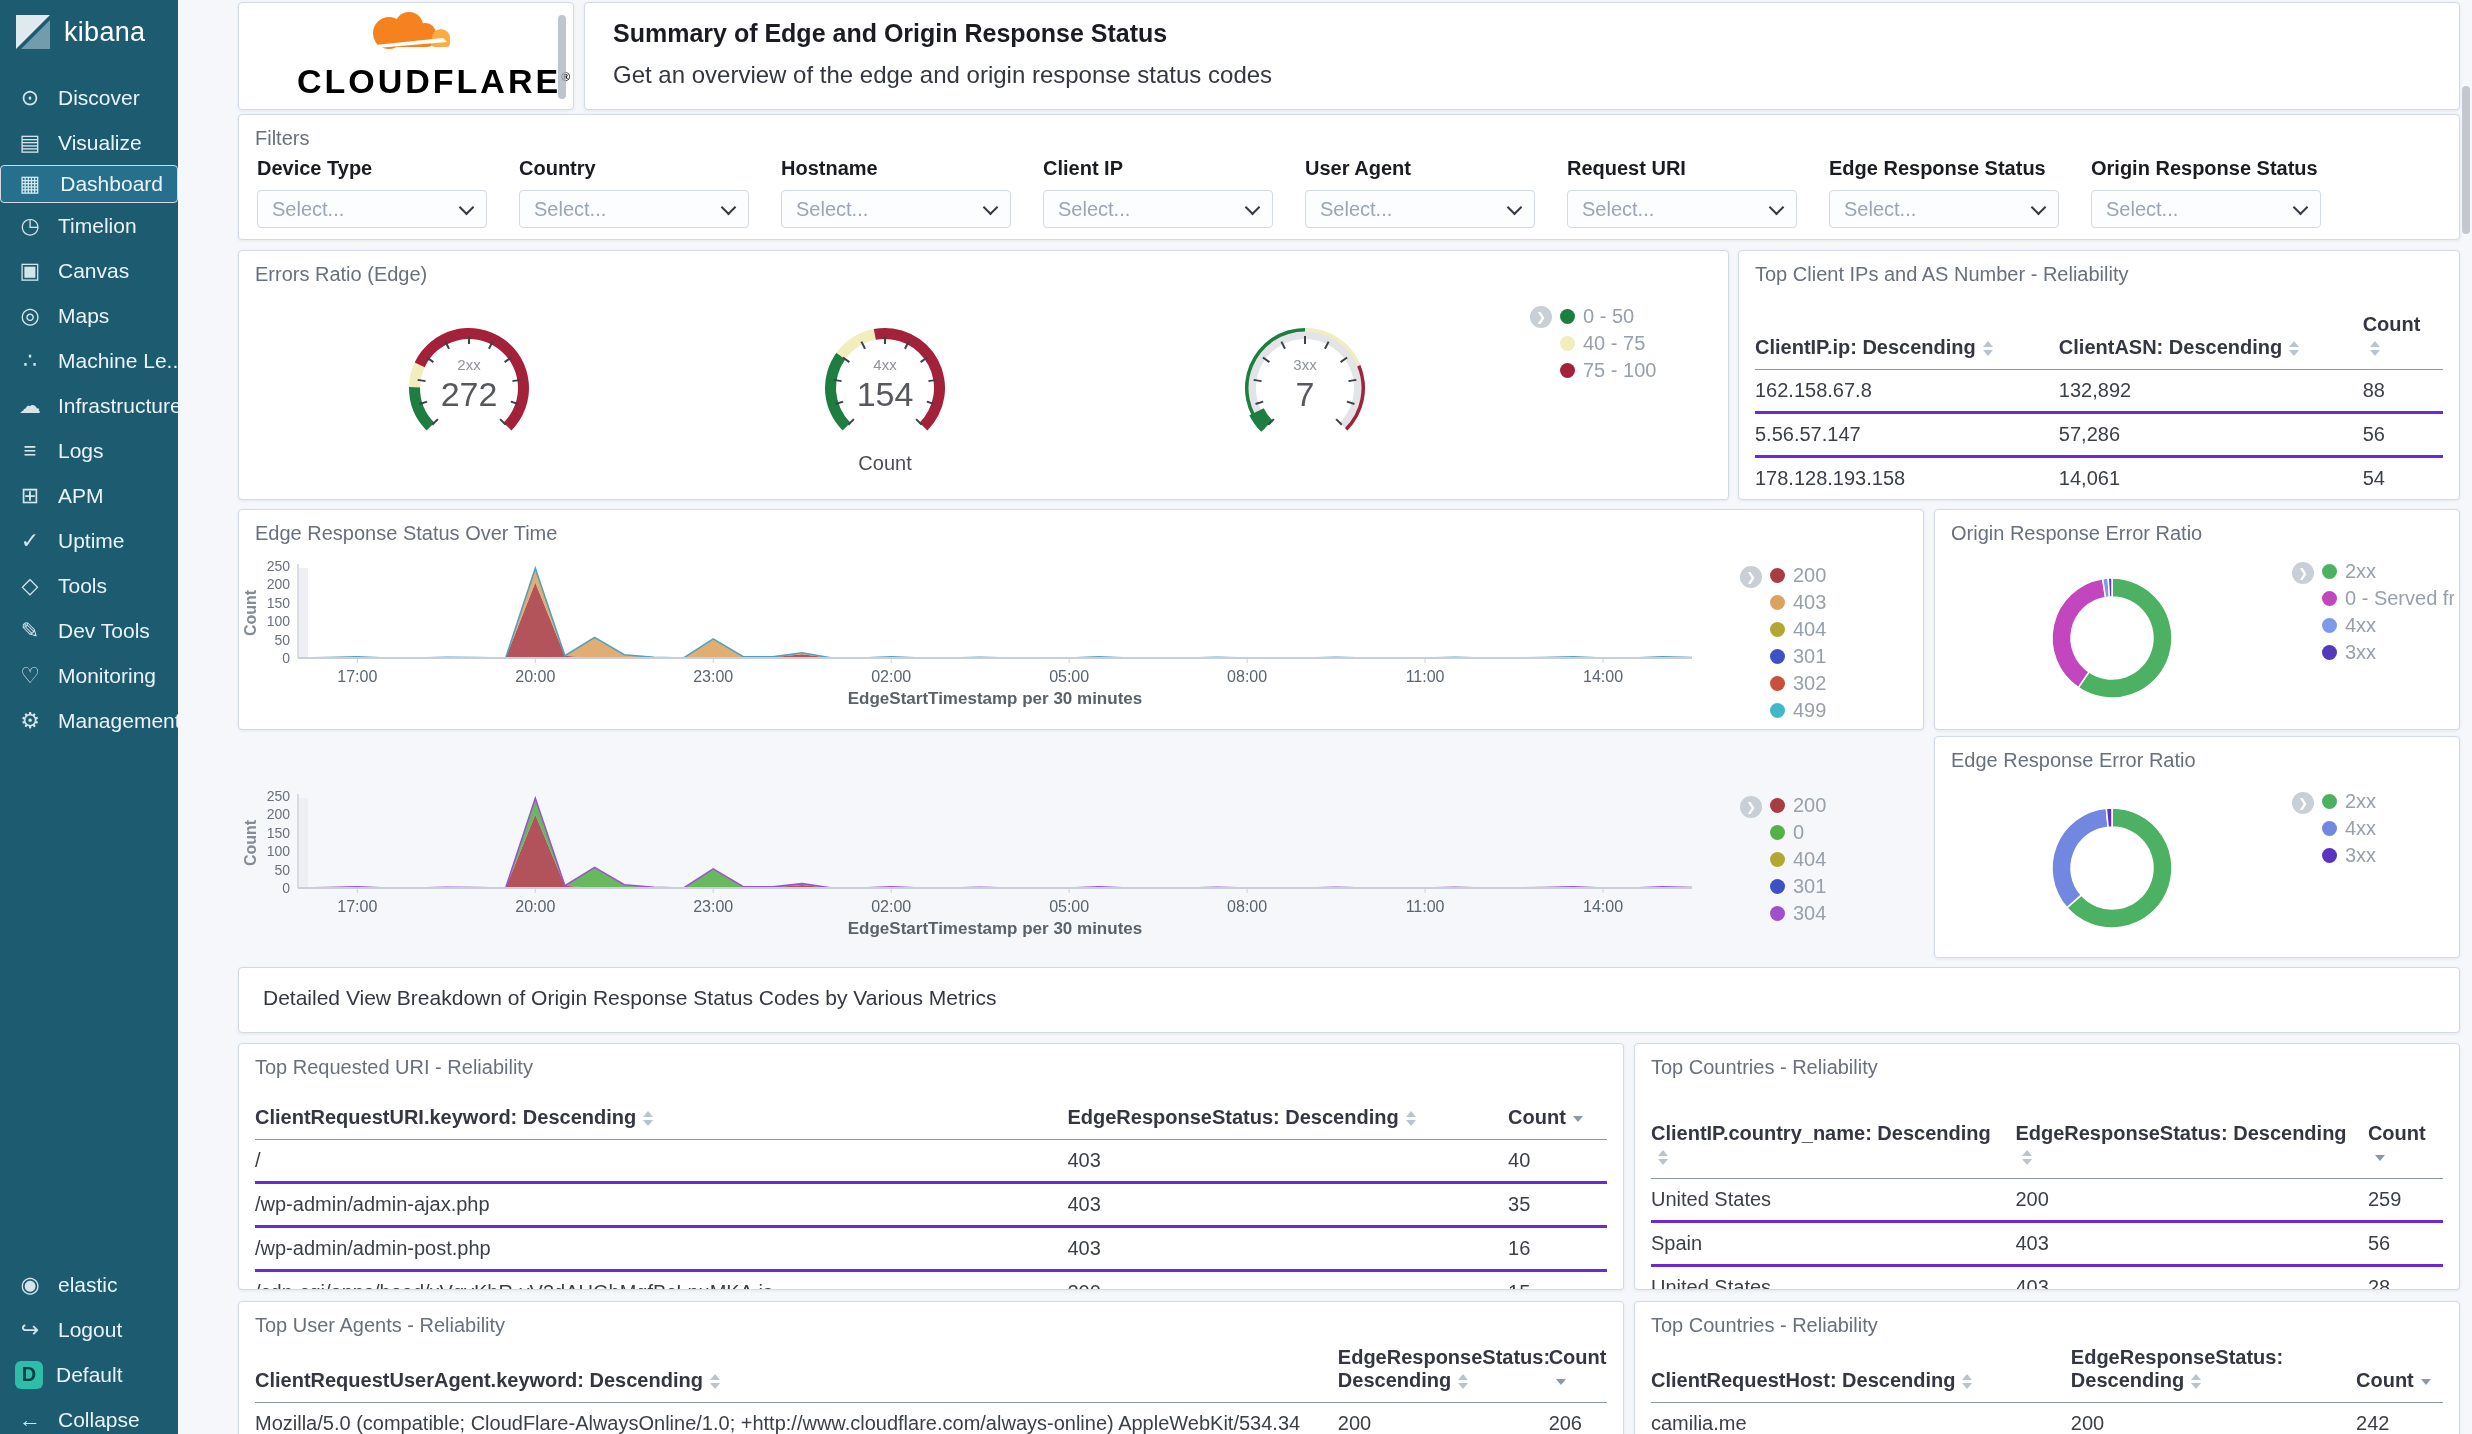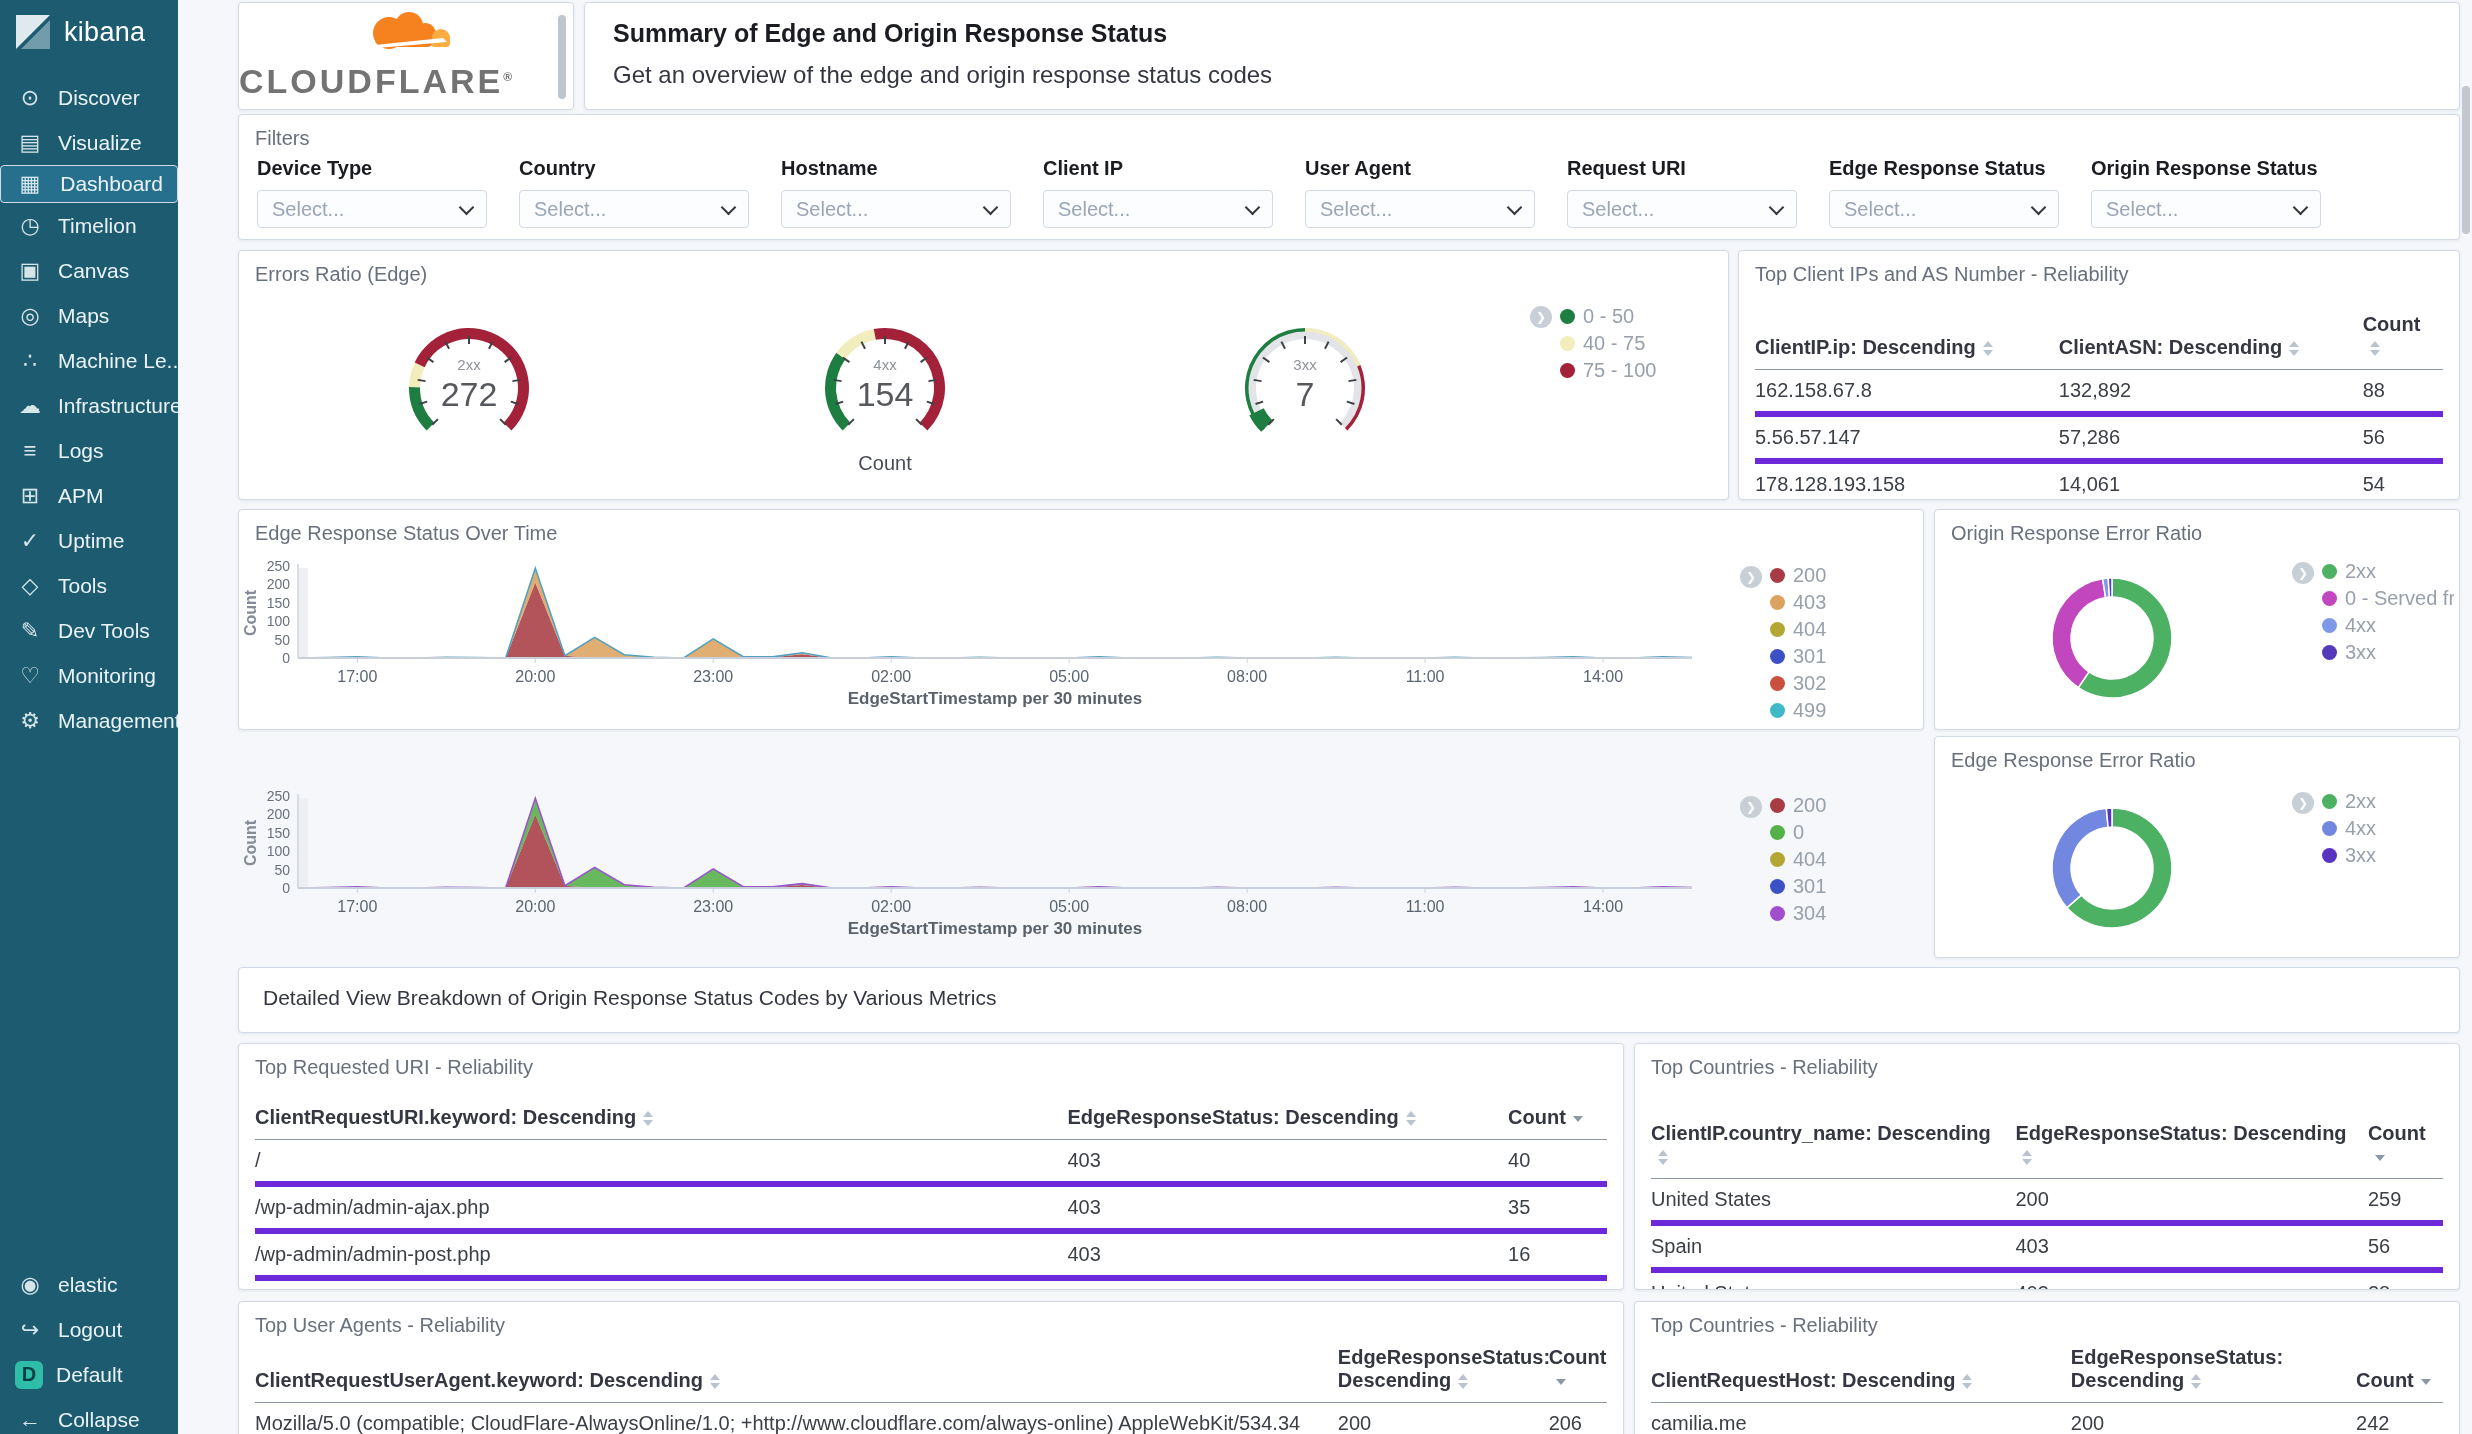--- a/index.html
+++ b/index.html
@@ -21,22 +21,22 @@
          font-size:20px;display:flex;align-items:center;justify-content:center;}
 
   
   .panel{position:absolute;background:#fff;border:1px solid #d3dae6;border-radius:4px;
          box-shadow:0 1px 3px rgba(152,162,179,.18);}
   .p-title{position:absolute;left:16px;top:12px;font-size:20px;color:#69707d;white-space:nowrap;}
 
   
   .hdr-title{position:absolute;left:28px;top:16px;font-size:25px;font-weight:bold;color:#1a1c21;}
   .hdr-sub{position:absolute;left:28px;top:58px;font-size:24px;color:#343741;}
-  .brand-text{position:absolute;left:0;right:0;bottom:8px;text-align:left;font-size:34px;font-weight:bold;
-              color:#737373;letter-spacing:3px;}
+  .brand-text{position:absolute;left:0;right:0;bottom:8px;text-align:right;font-size:34px;font-weight:bold;
+              color:#000000;letter-spacing:3px;}
   .brand-text sup{font-size:12px;}
   .mini-scroll{position:absolute;width:8px;border-radius:4px;background:#a9b1bc;opacity:.75;}
 
   
   .filters-row{position:absolute;left:18px;top:42px;display:flex;gap:32px;}
   .f-col{width:230px;}
   .f-label{font-size:20px;font-weight:bold;color:#1a1c21;margin-bottom:10px;white-space:nowrap;}
   .sel{height:38px;background:#fbfdfe;border:1px solid #d3dae6;border-radius:4px;display:flex;
        align-items:center;justify-content:space-between;padding:0 14px;cursor:pointer;box-sizing:border-box;}
   .ph{color:#9aa5b6;font-size:20px;}
@@ -49,21 +49,21 @@
   .legend{position:absolute;z-index:3;}
   .lg-row{display:flex;align-items:center;height:27px;gap:8px;cursor:pointer;}
   .lg-dot{width:15px;height:15px;border-radius:50%;flex:0 0 15px;}
   .lg-lbl{font-size:20px;color:#98a0ab;white-space:nowrap;}
 
   
   .tbl-wrap{position:absolute;left:16px;right:16px;}
   table.ktable{width:100%;border-collapse:collapse;table-layout:fixed;}
   .ktable th{text-align:left;font-size:20px;font-weight:bold;color:#343741;padding:10px 8px 10px 0;
              border-bottom:1px solid #8d98a5;vertical-align:bottom;}
-  .ktable td{font-size:20px;color:#3b3f46;padding:9px 8px 9px 0;border-bottom:6px solid #6d28d9;
+  .ktable td{font-size:20px;color:#3b3f46;padding:9px 8px 9px 0;border-bottom:3px solid #6d28d9;
              overflow:hidden;white-space:nowrap;text-overflow:ellipsis;}
   .sorticon{display:inline-flex;flex-direction:column;vertical-align:middle;margin-left:7px;}
   .tri-u{width:0;height:0;border-left:5px solid transparent;border-right:5px solid transparent;
          border-bottom:6px solid #bac4d0;margin-bottom:3px;}
   .tri-d{width:0;height:0;border-left:5px solid transparent;border-right:5px solid transparent;
          border-top:6px solid #bac4d0;}
   .tri-dark{border-top-color:#8d98a5;}
   .t-clientips th:nth-child(1),.t-clientips td:nth-child(1){width:43%;}
   .t-clientips th:nth-child(2),.t-clientips td:nth-child(2){width:43%;}
   .t-uri th:nth-child(1),.t-uri td:nth-child(1){width:59.5%;}

